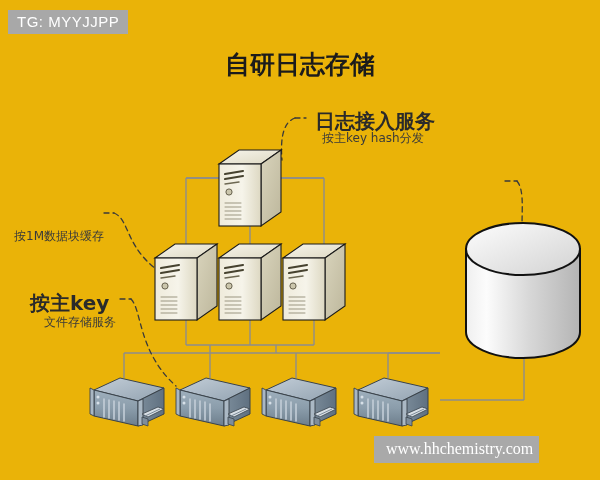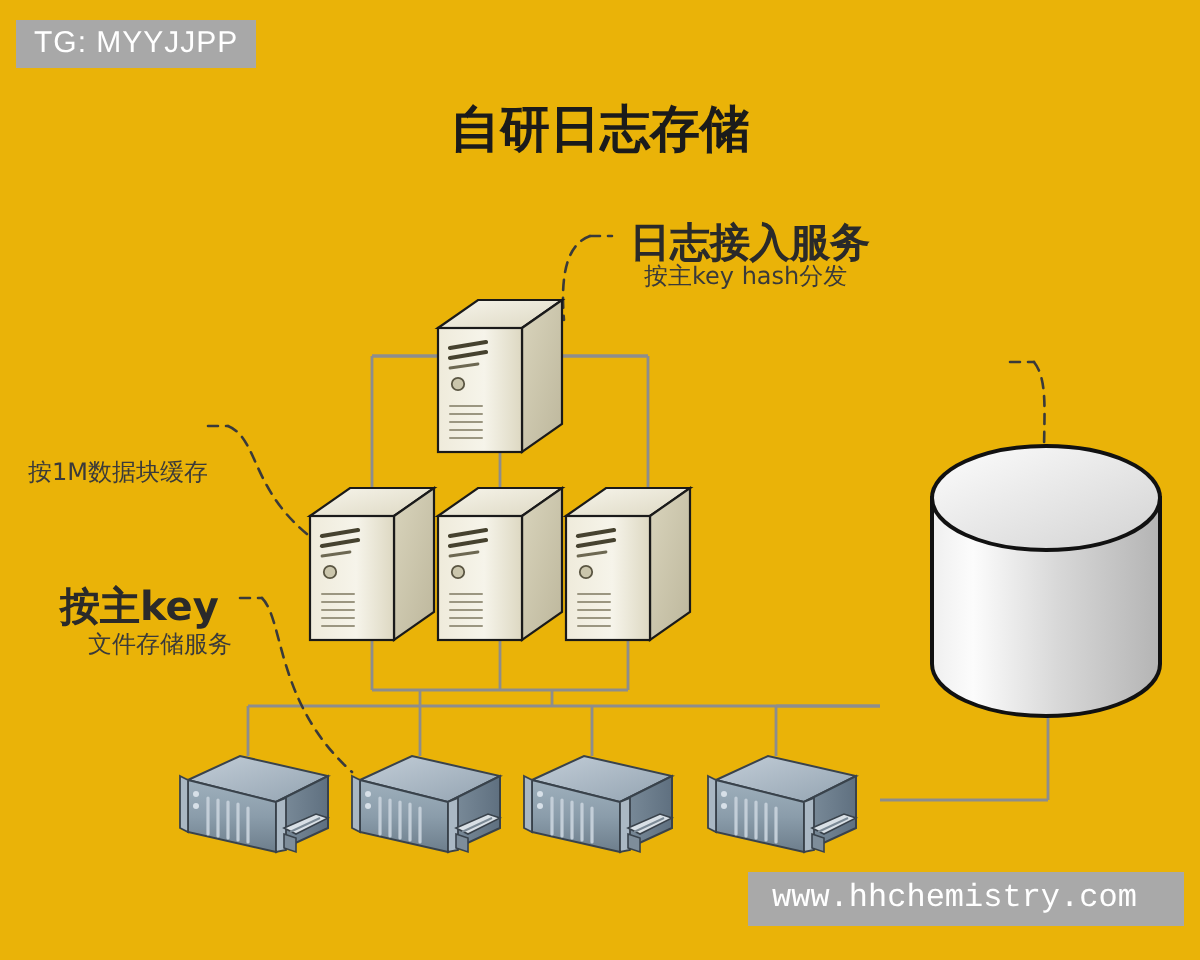--- a/index.html
+++ b/index.html
@@ -41,23 +41,23 @@
     line-height: 1;
     font-family: "Liberation Sans", sans-serif;
   }
   #watermark {
     position: absolute;
     left: 374px;
     top: 436px;
     background: #a9a9a9;
     color: #ffffff;
     font-size: 16px;
-    padding: 5px 24px 6px 12px;
+    padding: 5px 6px 6px 12px;
     line-height: 1;
-    font-family: Liberation Mono, monospace;
+    font-family: Liberation Serif, serif;
   }
   #page-title {
     position: absolute;
     left: 0;
     top: 48px;
     width: 600px;
     text-align: center;
     font-size: 25px;
     font-weight: 700;
     color: #1b1b1b;

